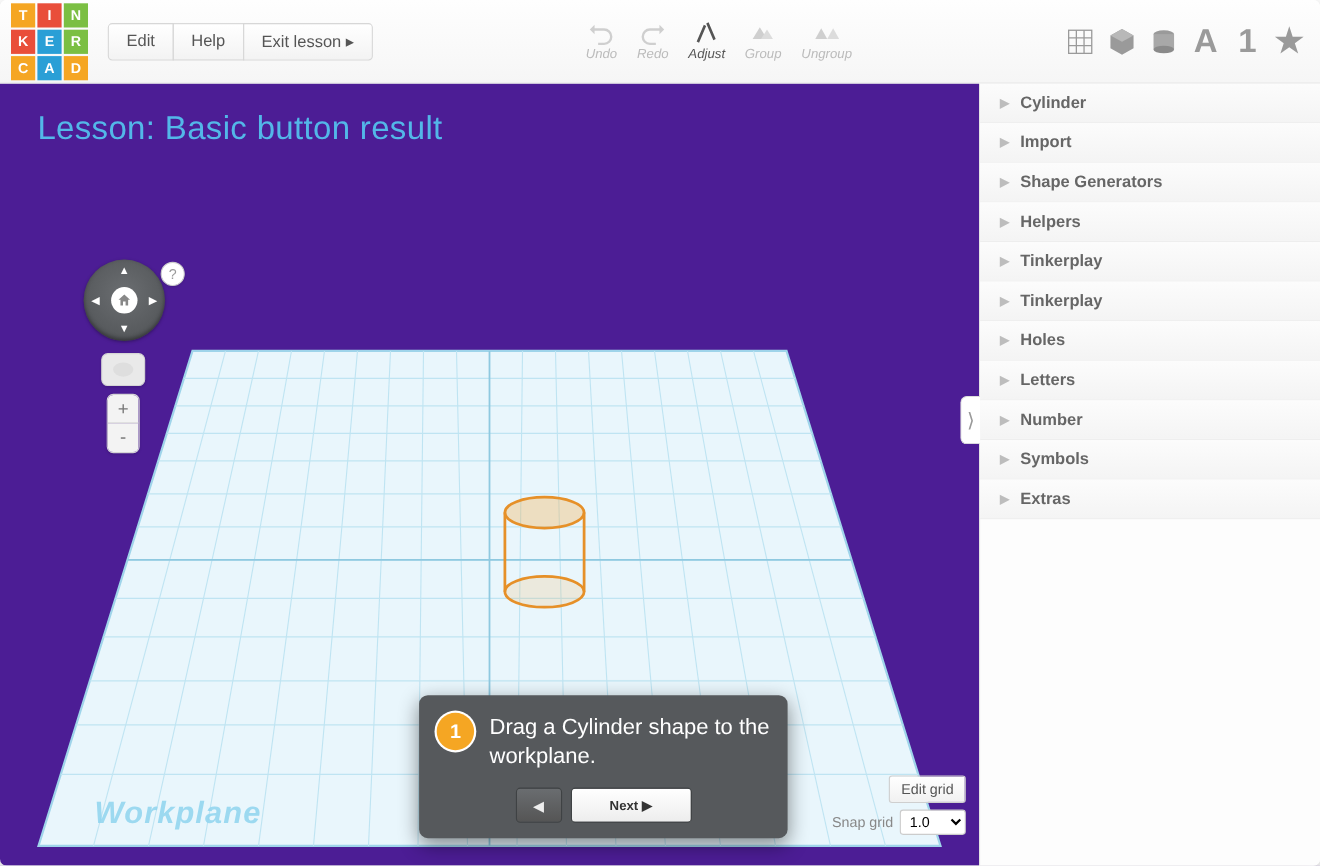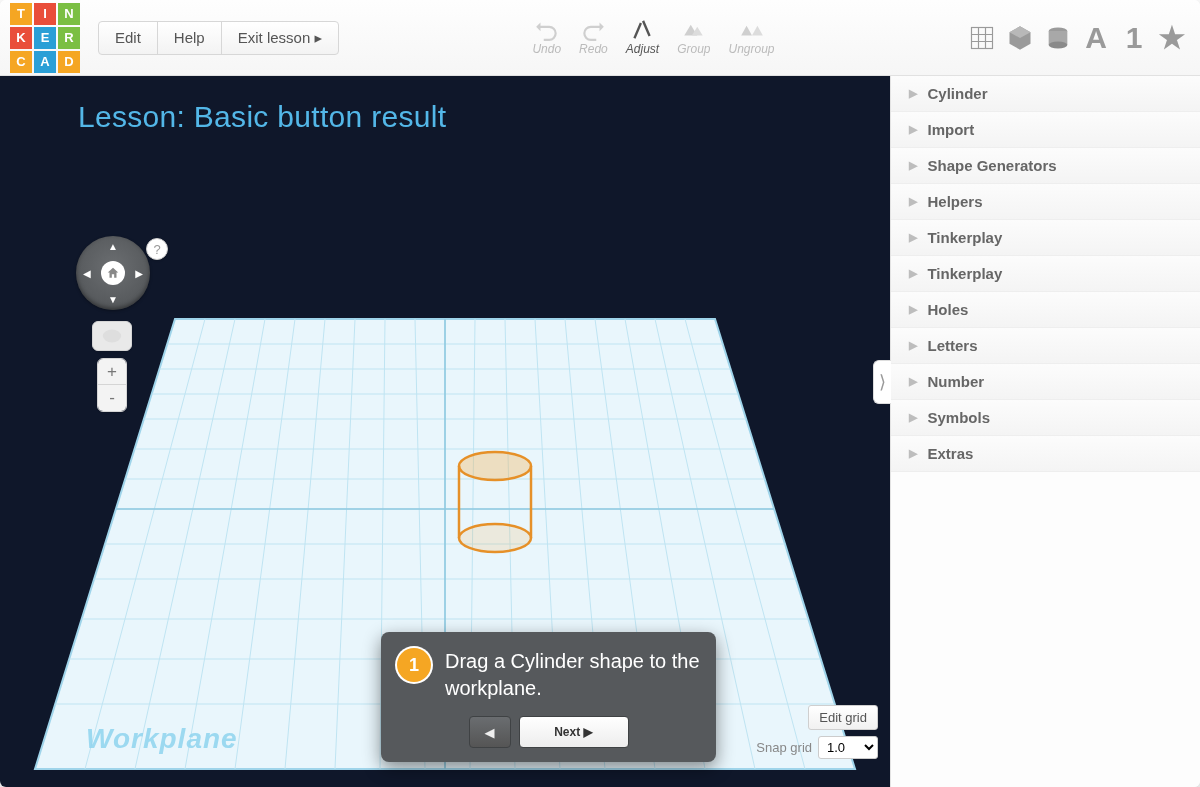--- a/index.html
+++ b/index.html
@@ -41,21 +41,21 @@
   .tool-center { margin-left:auto; margin-right:auto; display:flex; gap: 18px; align-items:flex-end; padding-bottom:4px;font-style:italic; }
   .tool-col { display:flex; flex-direction:column; align-items:center; color:#bbb; font-size:12px; cursor:pointer; }
   .tool-col.active { color:#555; }
   .tool-col svg { width:26px; height:26px; }
 
   .right-tools { display:flex; gap:10px; align-items:center; }
   .right-tools svg, .right-tools .glyph { width:28px; height:28px; color:#9a9a9a; fill:#9a9a9a; font:700 30px/28px "Helvetica Neue",Arial; text-align:center; cursor:pointer; }
 
   
   .main { flex:1; display:flex; overflow:hidden; }
-  .canvas-panel { flex:1; background:#0f172a; position:relative; overflow:hidden;padding-left:44px; }
+  .canvas-panel { flex:1; background:#4c1d95; position:relative; overflow:hidden; }
   .lesson-title { color:#53b7e8; font-weight:300; font-size:30px; padding: 24px 0 0 34px; letter-spacing:0.3px; }
 
   .help-bubble {
     position:absolute; left:146px; top:162px; width:22px; height:22px; border-radius:50%;
     background:#fff; border:1px solid #ccc; color:#999; font-size:13px; display:flex; align-items:center; justify-content:center;
     box-shadow:0 1px 2px rgba(0,0,0,.12);
   }
 
   .nav-disc {
     position:absolute; left:76px; top:160px; width:74px; height:74px; border-radius:50%;

